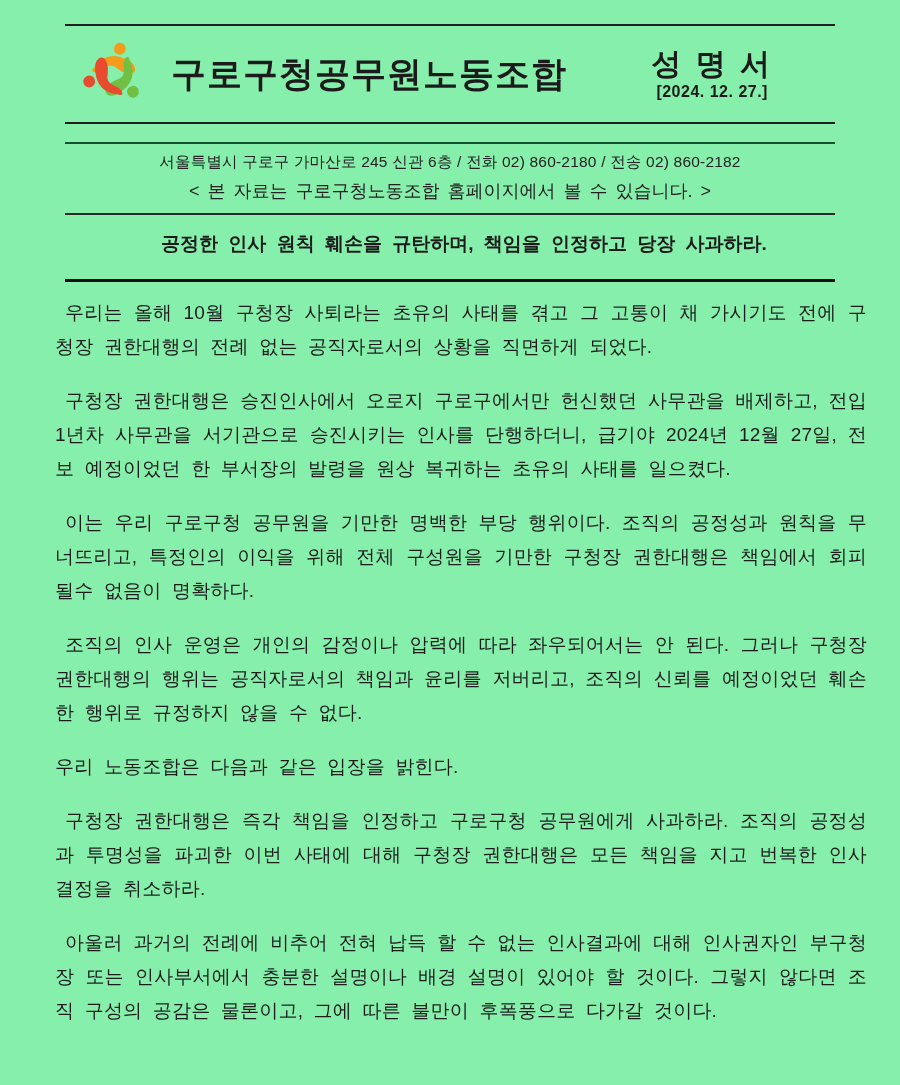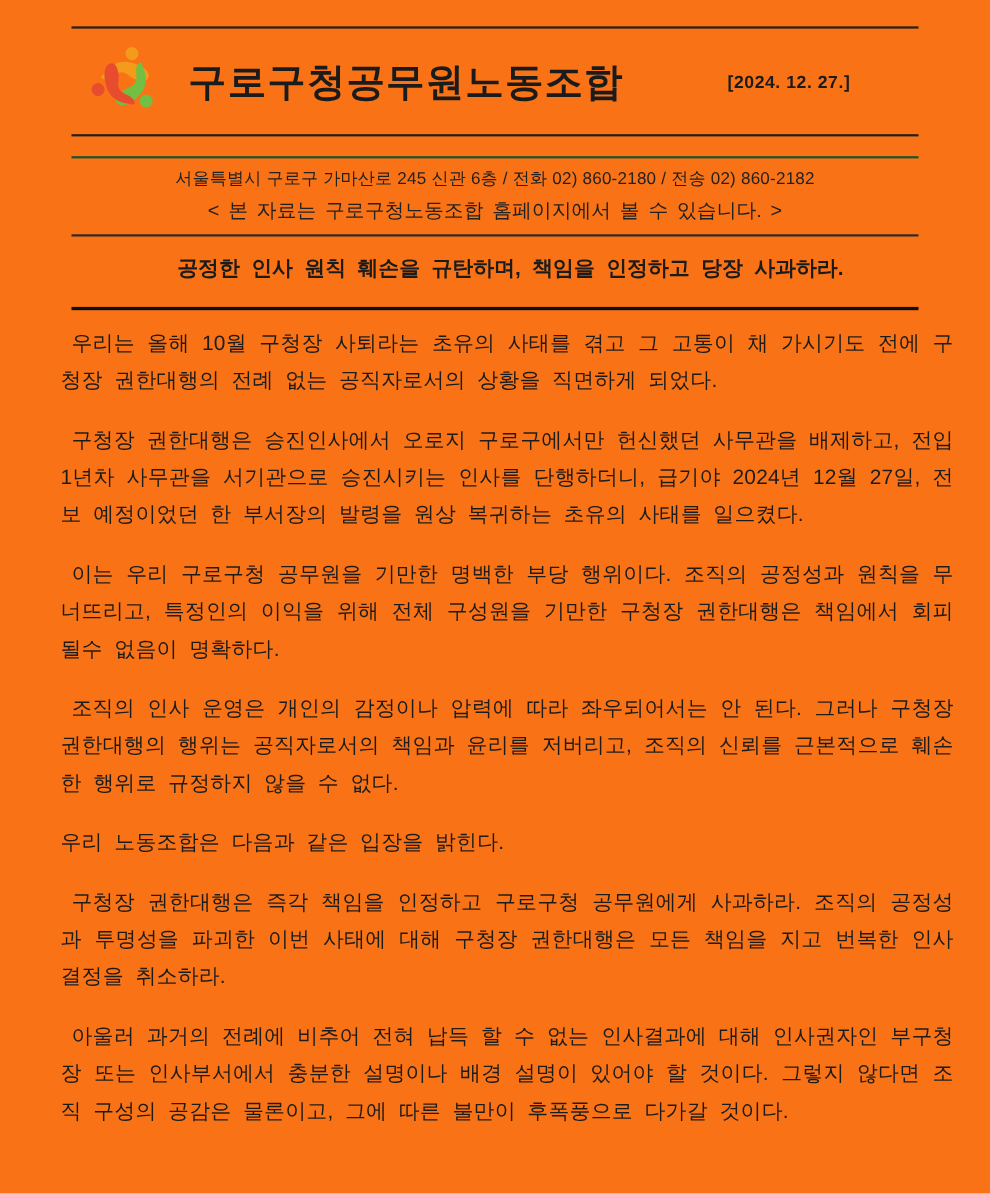--- a/index.html
+++ b/index.html
@@ -1,21 +1,21 @@
 <!DOCTYPE html>
 <html><head>
 <meta charset="utf-8">
 <style>
   html, body { margin: 0; padding: 0; background: #e9e9e9; }
   .page {
     position: relative;
     width: 900px;
     height: 1085px;
     margin: 0 auto;
-    background: #f97316;
+    background: #86efac;
     overflow: hidden;
     font-family: "Liberation Sans", "DejaVu Sans", sans-serif;
     color: #1b1b1b;
   }
   .rule {
     height: 2px;
     background: #1f1f1f;
     margin: 0 65px;
   }
   .rule-top { margin-top: 24px; }
@@ -131,39 +131,40 @@
           <path d="M22 46 Q32 24 54 26 Q74 28 77 38 Q78 46 68 46 Q60 46 53 42 Q44 36 36 44 Q30 51 24 52 Q17 52 22 46 Z"></path>
         </g>
         <g transform="rotate(250 50 50)" fill="#E74C2E">
           <circle cx="52" cy="15" r="8"></circle>
           <path d="M22 46 Q32 24 54 26 Q74 28 77 38 Q78 46 68 46 Q60 46 53 42 Q44 36 36 44 Q30 51 24 52 Q17 52 22 46 Z"></path>
         </g>
       </svg>
     </div>
     <div class="org-name">구로구청공무원노동조합</div>
     <div class="title-block">
+      <div class="doc-type">성 명 서</div>
       <div class="doc-date">[2024. 12. 27.]</div>
     </div>
   </div>
 
   <div class="rule"></div>
   <div class="gap-18"></div>
 
   <div class="contact-box">
     <div class="contact-address">서울특별시 구로구 가마산로 245 신관 6층 / 전화 02) 860-2180 / 전송 02) 860-2182</div>
     <div class="contact-notice">&lt; 본 자료는 구로구청노동조합 홈페이지에서 볼 수 있습니다. &gt;</div>
   </div>
 
   <div class="stmt-subtitle">공정한 인사 원칙 훼손을 규탄하며, 책임을 인정하고 당장 사과하라.</div>
 
   <div class="rule rule-thick"></div>
 
   <div class="body-text">
     <p class="indent">우리는 올해 10월 구청장 사퇴라는 초유의 사태를 겪고 그 고통이 채 가시기도 전에 구청장 권한대행의 전례 없는 공직자로서의 상황을 직면하게 되었다.</p>
     <p class="indent">구청장 권한대행은 승진인사에서 오로지 구로구에서만 헌신했던 사무관을 배제하고, 전입 1년차 사무관을 서기관으로 승진시키는 인사를 단행하더니, 급기야 2024년 12월 27일, 전보 예정이었던 한 부서장의 발령을 원상 복귀하는 초유의 사태를 일으켰다.</p>
     <p class="indent">이는 우리 구로구청 공무원을 기만한 명백한 부당 행위이다. 조직의 공정성과 원칙을 무너뜨리고, 특정인의 이익을 위해 전체 구성원을 기만한 구청장 권한대행은 책임에서 회피될수 없음이 명확하다.</p>
-    <p class="indent">조직의 인사 운영은 개인의 감정이나 압력에 따라 좌우되어서는 안 된다. 그러나 구청장 권한대행의 행위는 공직자로서의 책임과 윤리를 저버리고, 조직의 신뢰를 근본적으로 훼손한 행위로 규정하지 않을 수 없다.</p>
+    <p class="indent">조직의 인사 운영은 개인의 감정이나 압력에 따라 좌우되어서는 안 된다. 그러나 구청장 권한대행의 행위는 공직자로서의 책임과 윤리를 저버리고, 조직의 신뢰를 예정이었던 훼손한 행위로 규정하지 않을 수 없다.</p>
     <p>우리 노동조합은 다음과 같은 입장을 밝힌다.</p>
     <p class="indent">구청장 권한대행은 즉각 책임을 인정하고 구로구청 공무원에게 사과하라. 조직의 공정성과 투명성을 파괴한 이번 사태에 대해 구청장 권한대행은 모든 책임을 지고 번복한 인사결정을 취소하라.</p>
     <p class="indent">아울러 과거의 전례에 비추어 전혀 납득 할 수 없는 인사결과에 대해 인사권자인 부구청장 또는 인사부서에서 충분한 설명이나 배경 설명이 있어야 할 것이다. 그렇지 않다면 조직 구성의 공감은 물론이고, 그에 따른 불만이 후폭풍으로 다가갈 것이다.</p>
   </div>
 
 </div>
 
 </body></html>

